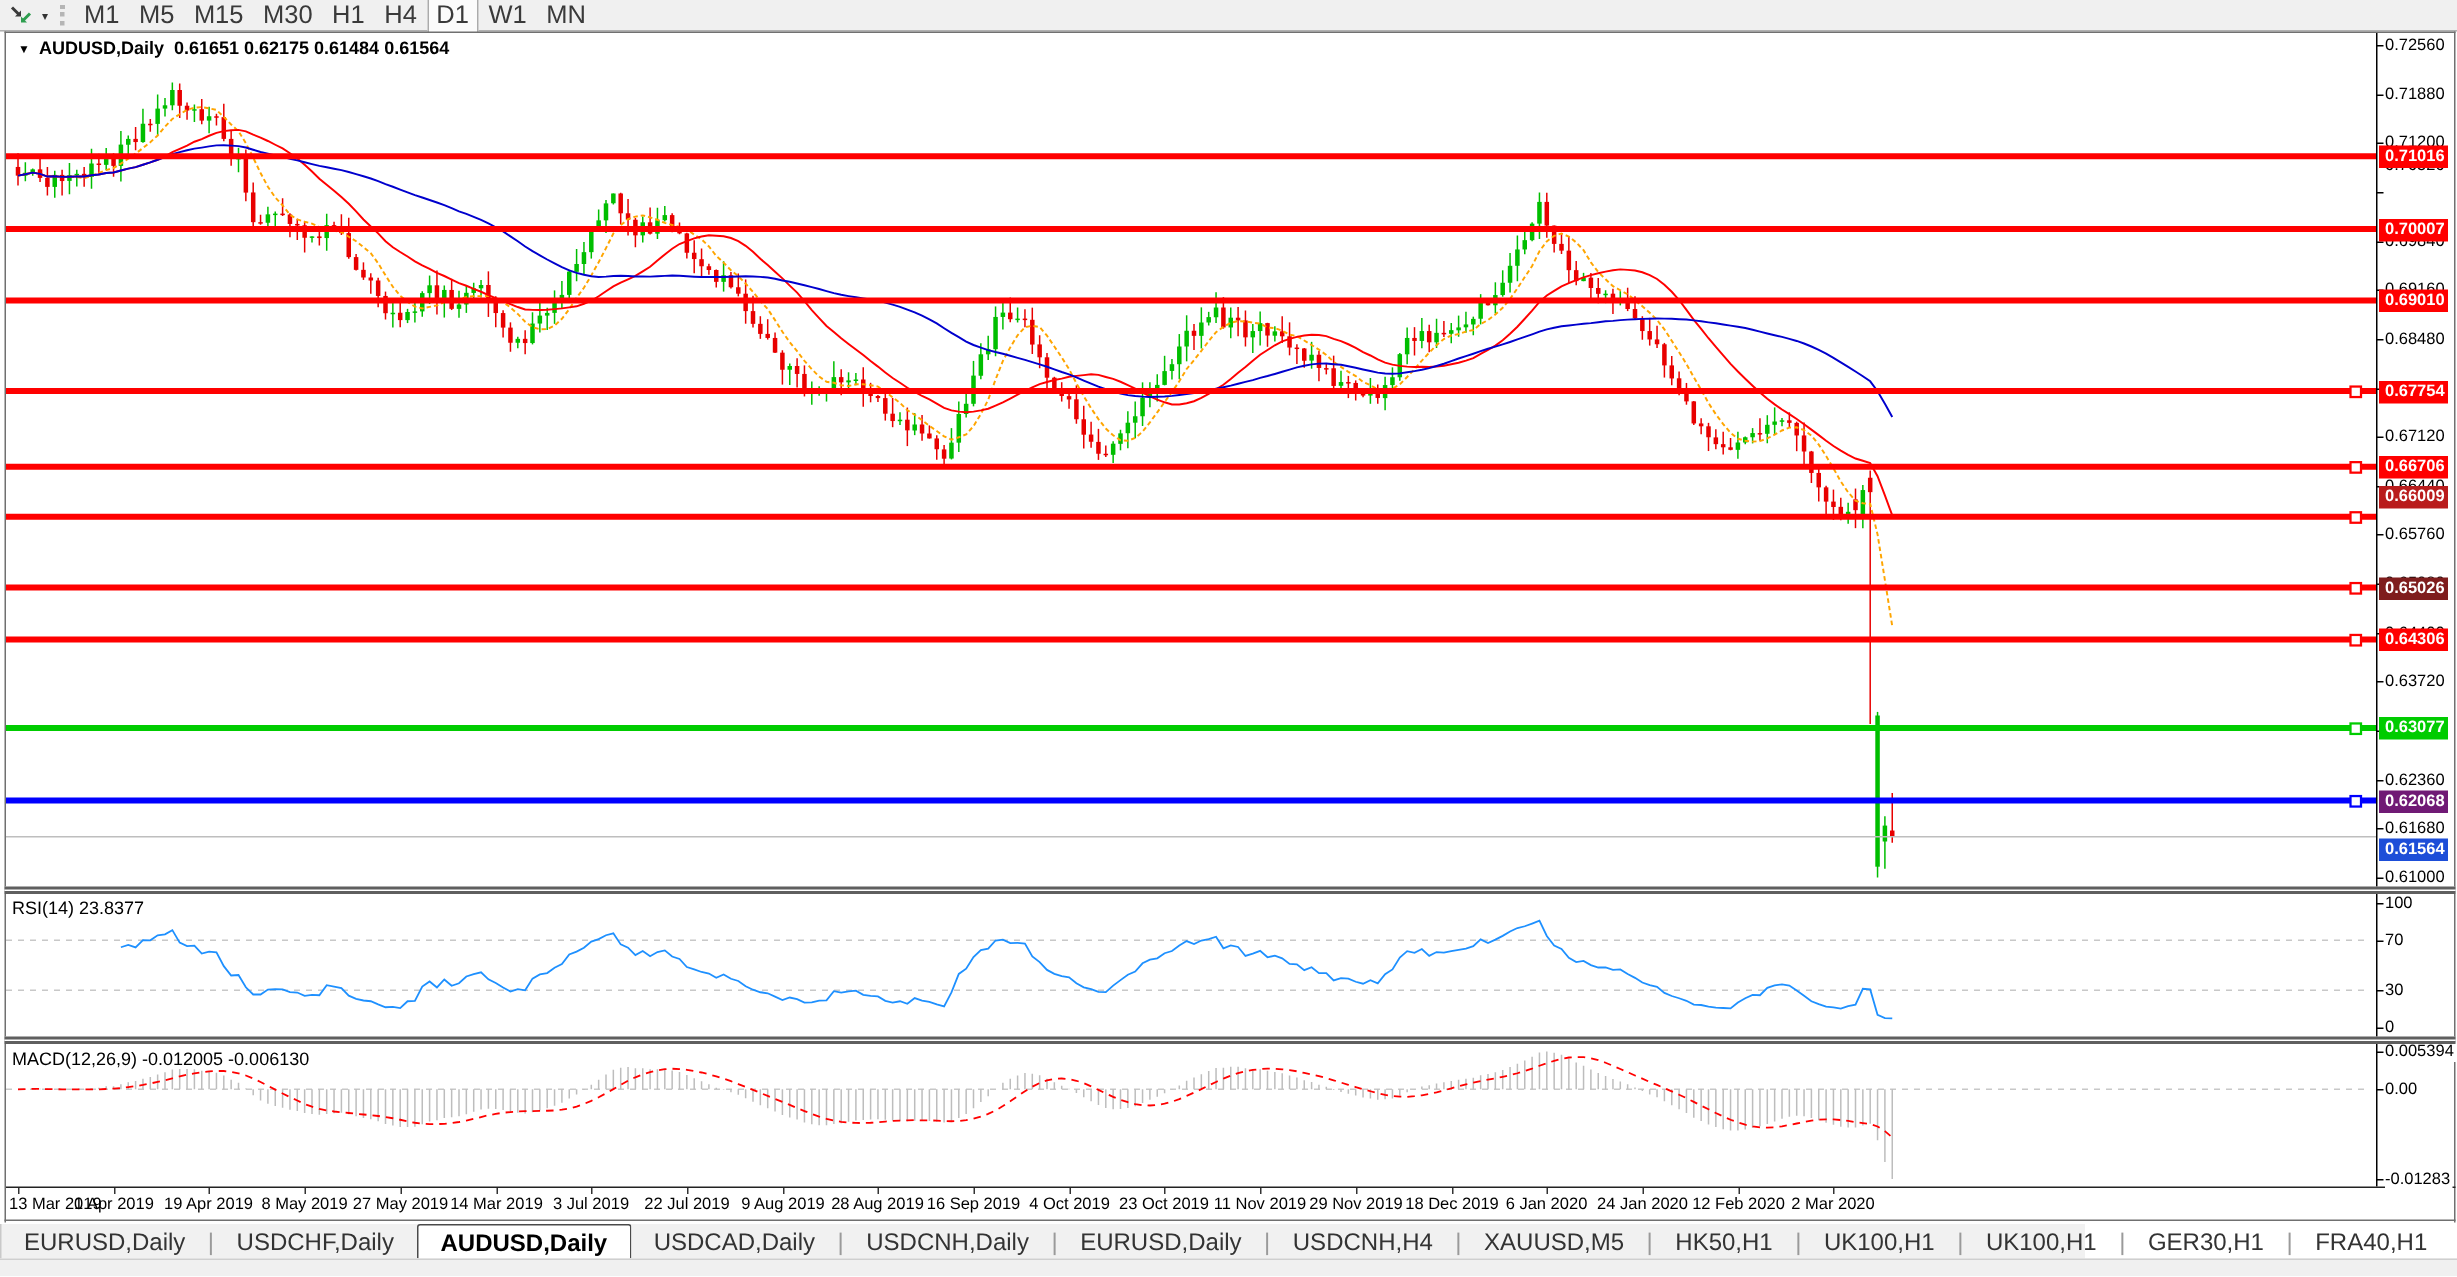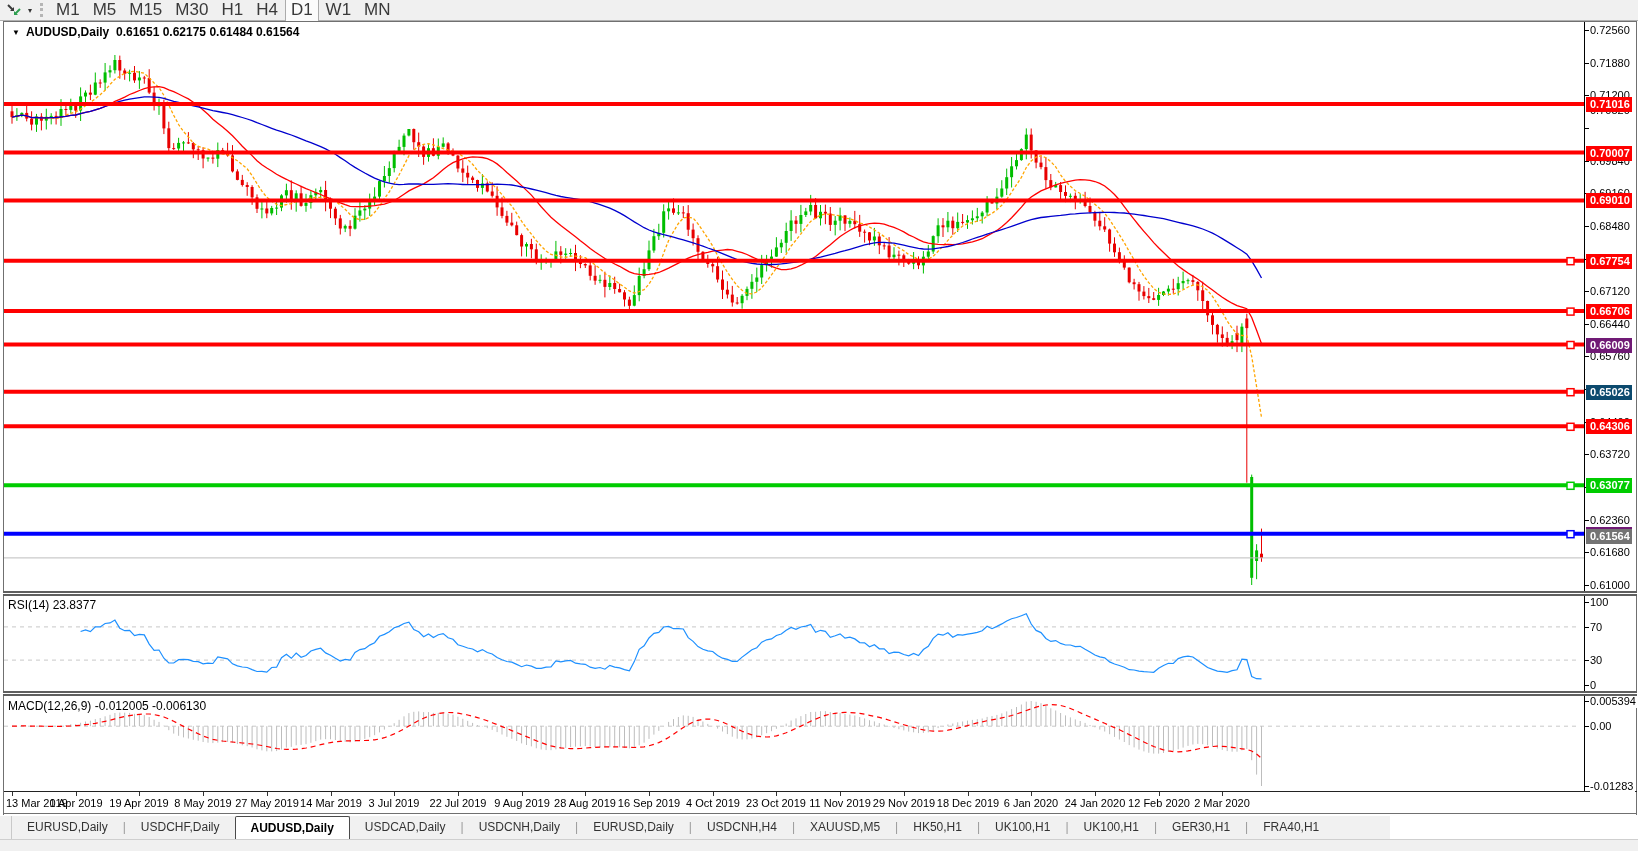--- a/index.html
+++ b/index.html
@@ -32,21 +32,21 @@
   .badge { position:absolute; left:1586px; width:46px; height:15px; line-height:15px; color:#fff; font-size:11px;
            font-weight:bold; padding-left:4px; z-index:10; }
   .date-label { position:absolute; top:797px; font-size:11px; color:#000; white-space:nowrap; }
   .date-tick { position:absolute; top:792px; width:1px; height:4px; background:#333; }
 
   .splitter { position:absolute; left:3px; width:1634px; height:5px; background:#fff;
               border-top:2px solid #5f5f5f; border-bottom:2px solid #5f5f5f; z-index:20; cursor:row-resize; }
 
   
   .tabbar { position:absolute; left:0; top:816px; width:1390px; height:23px; background:#f1f1f1;
-            display:flex; align-items:stretch; font-size:12px; }
+            display:flex; align-items:stretch; font-size:16px; }
   .tab-stub { width:12px; border-right:1px solid #c9c9c9; }
   .tab { padding:4px 15px 0 15px; color:#333; cursor:pointer; white-space:nowrap; }
   .tab.active { background:#fff; border:1px solid #4a4a4a; border-bottom:none; font-weight:bold; color:#000;
                 border-top-left-radius:2px; border-top-right-radius:2px; margin-top:0px; }
   .tab-sep { color:#9a9a9a; padding-top:4px; }
   .statusstrip { position:absolute; left:0; top:839px; width:1638px; height:12px; background:#f0f0f0; border-top:1px solid #cfcfcf; }
 </style>
 </head>
 <body>
 
@@ -923,26 +923,26 @@
       <div class="axis-label" style="top:514px">0.62360</div>
       <div class="axis-tick" style="top:552px"></div>
       <div class="axis-label" style="top:546px">0.61680</div>
       <div class="axis-tick" style="top:585px"></div>
       <div class="axis-label" style="top:579px">0.61000</div>
       <div class="badge" style="top:97px;background:#FF0000">0.71016</div>
       <div class="badge" style="top:146px;background:#FF0000">0.70007</div>
       <div class="badge" style="top:193px;background:#FF0000">0.69010</div>
       <div class="badge" style="top:254px;background:#FF0000">0.67754</div>
       <div class="badge" style="top:304px;background:#FF0000">0.66706</div>
-      <div class="badge" style="top:338px;background:#701a75">0.66009</div>
-      <div class="badge" style="top:385px;background:#0c4a6e">0.65026</div>
+      <div class="badge" style="top:324px;background:#b91c1c">0.66009</div>
+      <div class="badge" style="top:385px;background:#7f1d1d">0.65026</div>
       <div class="badge" style="top:419px;background:#FF0000">0.64306</div>
       <div class="badge" style="top:478px;background:#00CC00">0.63077</div>
       <div class="badge" style="top:527px;background:#701a75">0.62068</div>
-      <div class="badge" style="top:529px;background:#737373">0.61564</div>
+      <div class="badge" style="top:559px;background:#1d4ed8">0.61564</div>
       <div class="axis-tick" style="top:602px"></div>
       <div class="axis-label" style="top:596px">100</div>
       <div class="axis-tick" style="top:627px"></div>
       <div class="axis-label" style="top:621px">70</div>
       <div class="axis-tick" style="top:660px"></div>
       <div class="axis-label" style="top:654px">30</div>
       <div class="axis-tick" style="top:685px"></div>
       <div class="axis-label" style="top:679px">0</div>
       <div class="axis-tick" style="top:701px"></div>
       <div class="axis-label" style="top:695px">0.005394</div>

